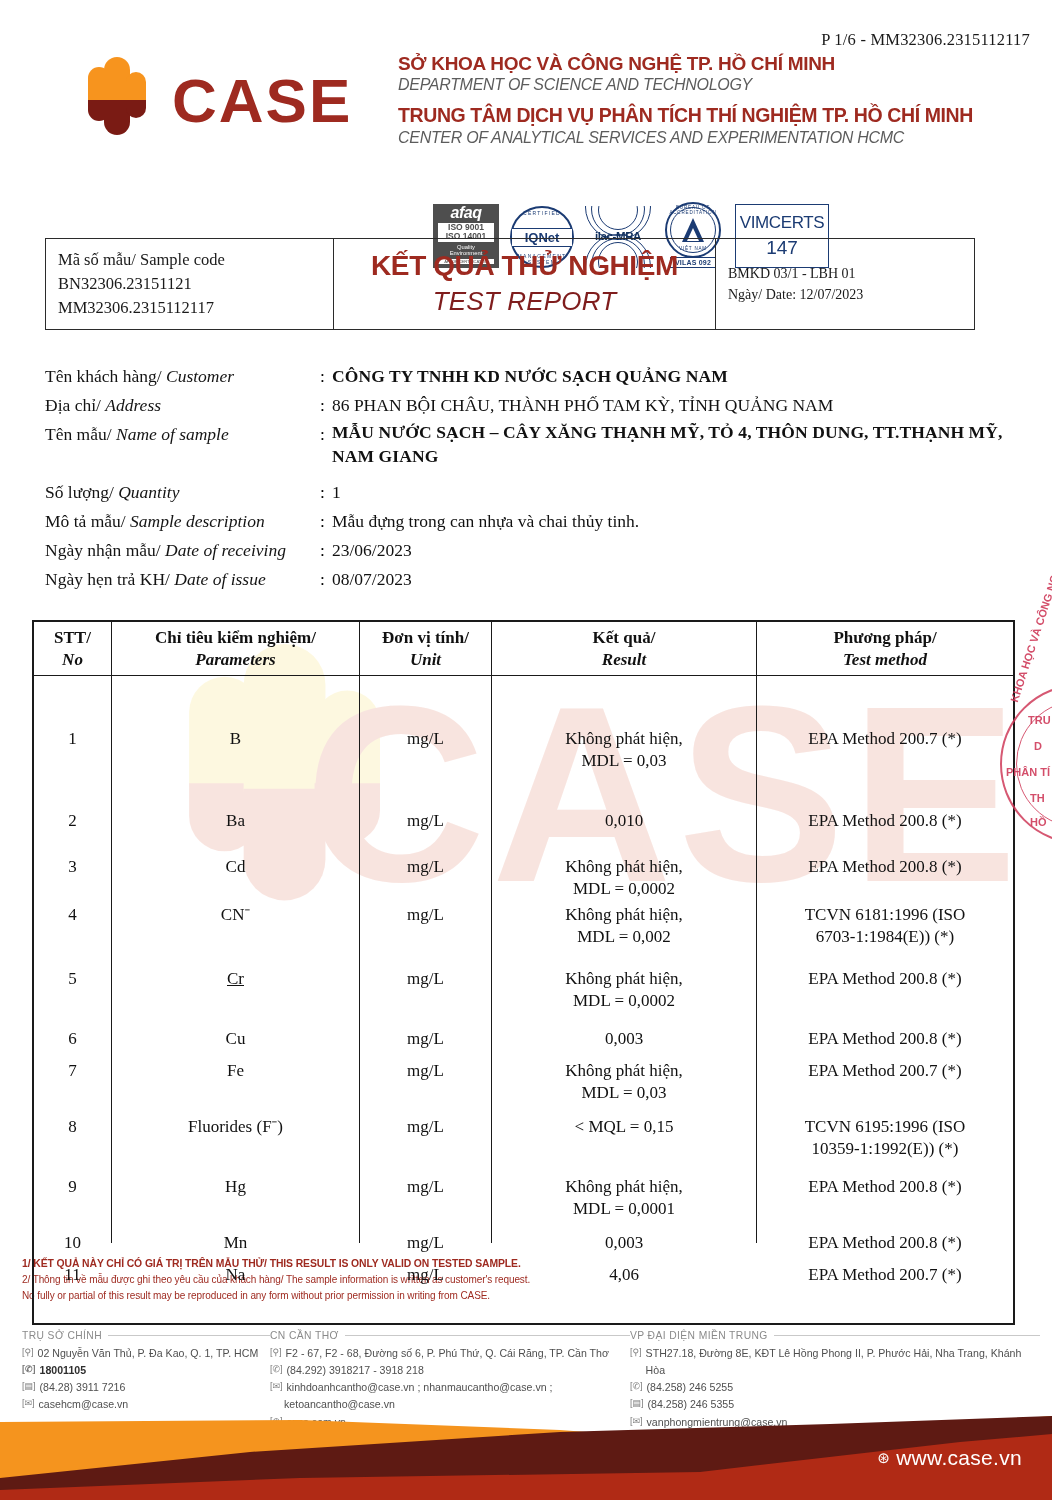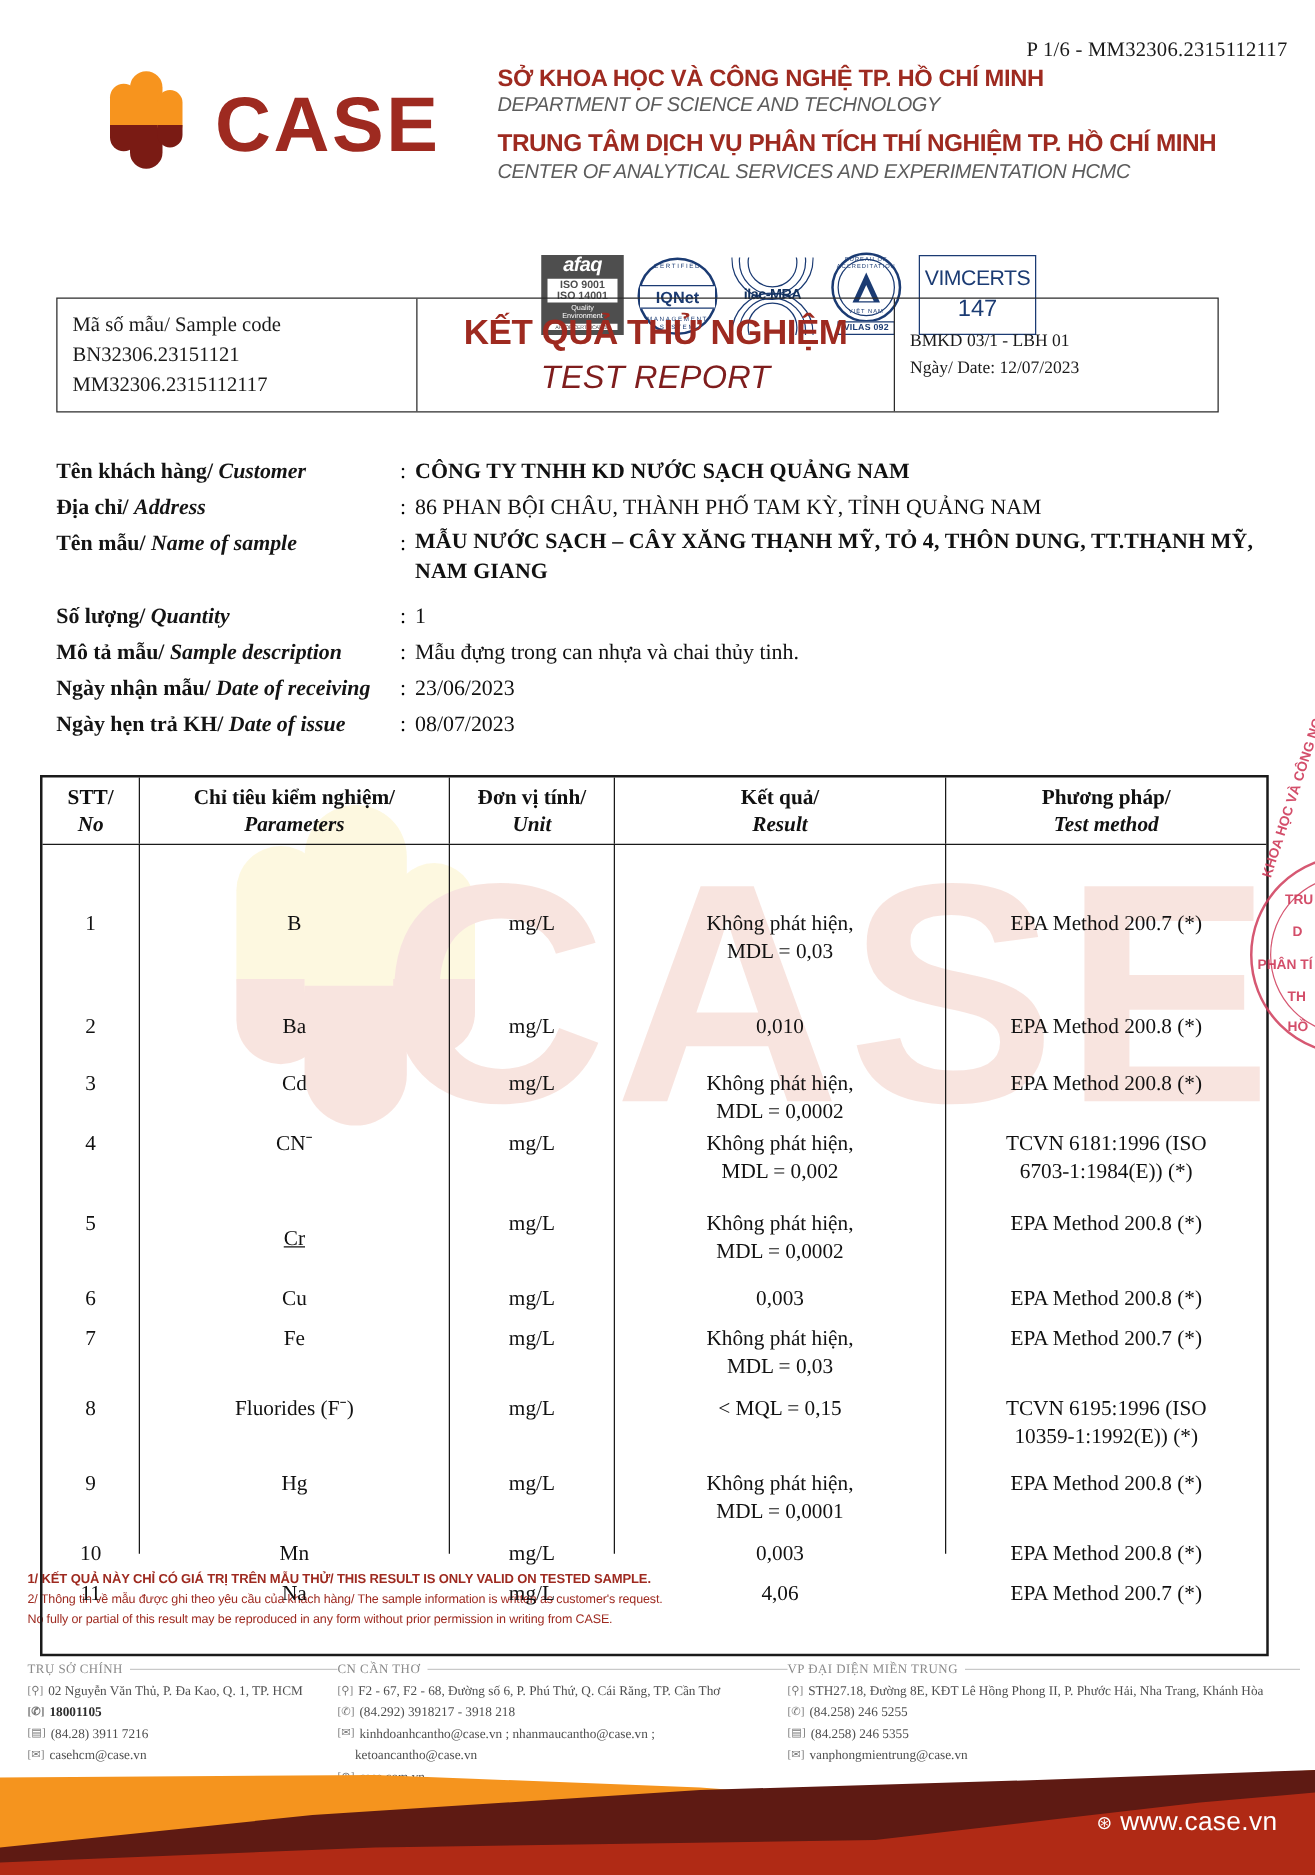--- a/index.html
+++ b/index.html
@@ -134,21 +134,21 @@
   }
   .tb-sub{
     font-family:"Liberation Sans", sans-serif; font-style:italic;
     font-size:26px; color:#7f1d1d; letter-spacing:.2px; margin-top:5px;
   }
   .tb-right div{ font-size:14px; color:#1a1a1a; line-height:1.5; }
 
   
   .info{ position:absolute; left:45px; top:362px; width:960px; }
   .info-row{ display:flex; align-items:flex-start; margin-bottom:1px; }
-  .info-label{ width:275px; font-size:17.5px; color:#141414; line-height:1.6;font-weight:bold; }
+  .info-label{ width:275px; font-size:17.5px; color:#141414; line-height:1.6; }
   .info-label i{ font-style:italic; }
   .info-colon{ width:12px; font-size:17.5px; line-height:1.6; }
   .info-value{ flex:1; font-size:17.5px; color:#111; line-height:1.6; }
   .info-value.bold{ font-weight:bold; letter-spacing:.1px; }
   .info-value.ml{ line-height:1.38; }
   .gap-sm{ height:9px; }
 
   
   .watermark{
     position:absolute; left:140px; top:640px; width:620px; height:340px;
@@ -206,21 +206,21 @@
   
   .notes{
     position:absolute; left:22px; top:1256px; width:880px;
     font-family:"Liberation Sans", sans-serif; color:#9e2a20;
   }
   .notes .n1{ font-size:10.4px; font-weight:bold; line-height:1.55; letter-spacing:-.1px; }
   .notes .nx{ font-size:10px; line-height:1.58; letter-spacing:-.1px; }
 
   
   .contacts{ position:absolute; left:22px; top:1330px; width:1018px; display:flex; }
-  .cc{ font-family:Liberation Serif, serif; color:#5d5d5d; }
+  .cc{ font-family:Liberation Sans, sans-serif; color:#5d5d5d; }
   .cc1{ width:248px; } .cc2{ width:360px; } .cc3{ flex:1; }
   .cc-title{
     display:flex; align-items:center; gap:6px;
     font-size:10.3px; color:#8a8a8a; letter-spacing:.4px; margin-bottom:4px;
   }
   .cc-title .rule{ flex:1; height:1px; background:#c9c9c9; }
   .cc-line{ font-size:10.6px; line-height:1.62; color:#4f4f4f; display:flex; gap:4px; }
   .cc-line .ic{ color:#7a7a7a; font-size:9px; }
   .cc-line.bold{ font-weight:bold; color:#2e2e2e; }
   .cc-line .cont{ padding-left:14px; }
@@ -411,21 +411,21 @@
         <div class="cellrow" style="top: 440px;">8</div>
         <div class="cellrow" style="top: 500px;">9</div>
         <div class="cellrow" style="top: 556px;">10</div>
         <div class="cellrow" style="top: 588px;">11</div>
       </div>
     <div class="col c2" id="col-param">
         <div class="cellrow" style="top: 52px;">B</div>
         <div class="cellrow" style="top: 134px;">Ba</div>
         <div class="cellrow" style="top: 180px;">Cd</div>
         <div class="cellrow" style="top: 228px;">CN⁻</div>
-        <div class="cellrow" style="top: 304px; text-decoration: underline;">Cr</div>
+        <div class="cellrow" style="top: 292px; text-decoration: underline;">Cr</div>
         <div class="cellrow" style="top: 352px;">Cu</div>
         <div class="cellrow" style="top: 384px;">Fe</div>
         <div class="cellrow" style="top: 440px;">Fluorides (F⁻)</div>
         <div class="cellrow" style="top: 500px;">Hg</div>
         <div class="cellrow" style="top: 556px;">Mn</div>
         <div class="cellrow" style="top: 588px;">Na</div>
       </div>
     <div class="col c3" id="col-unit">
         <div class="cellrow" style="top: 52px;">mg/L</div>
         <div class="cellrow" style="top: 134px;">mg/L</div>

